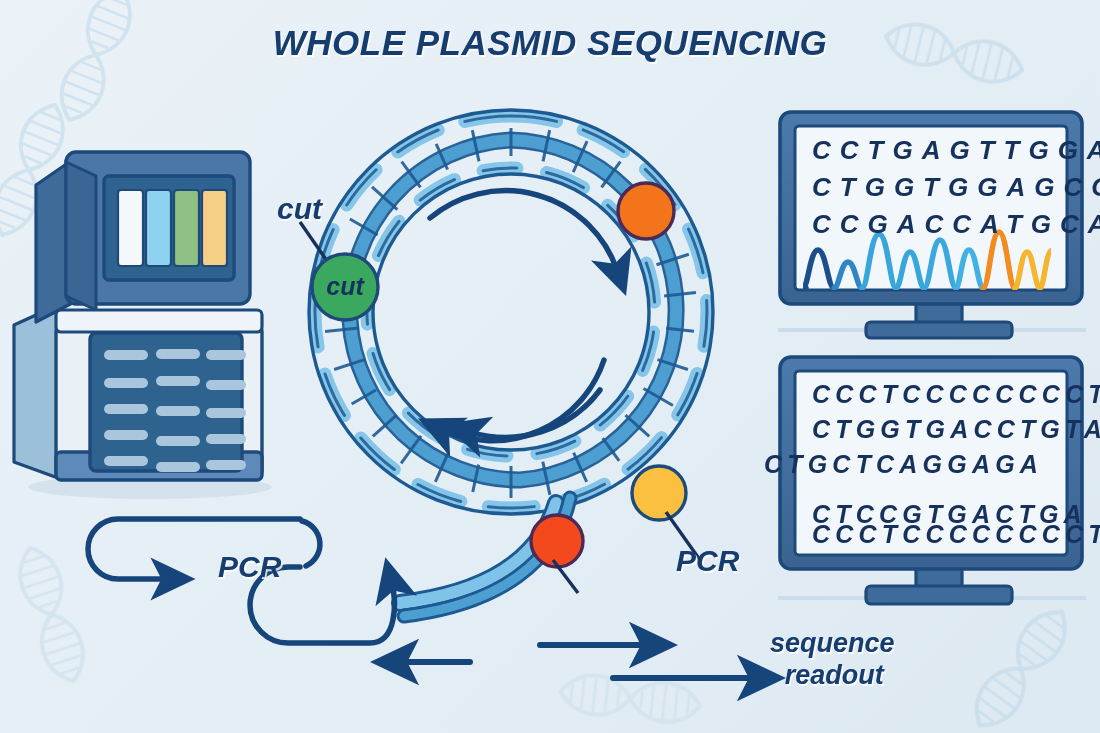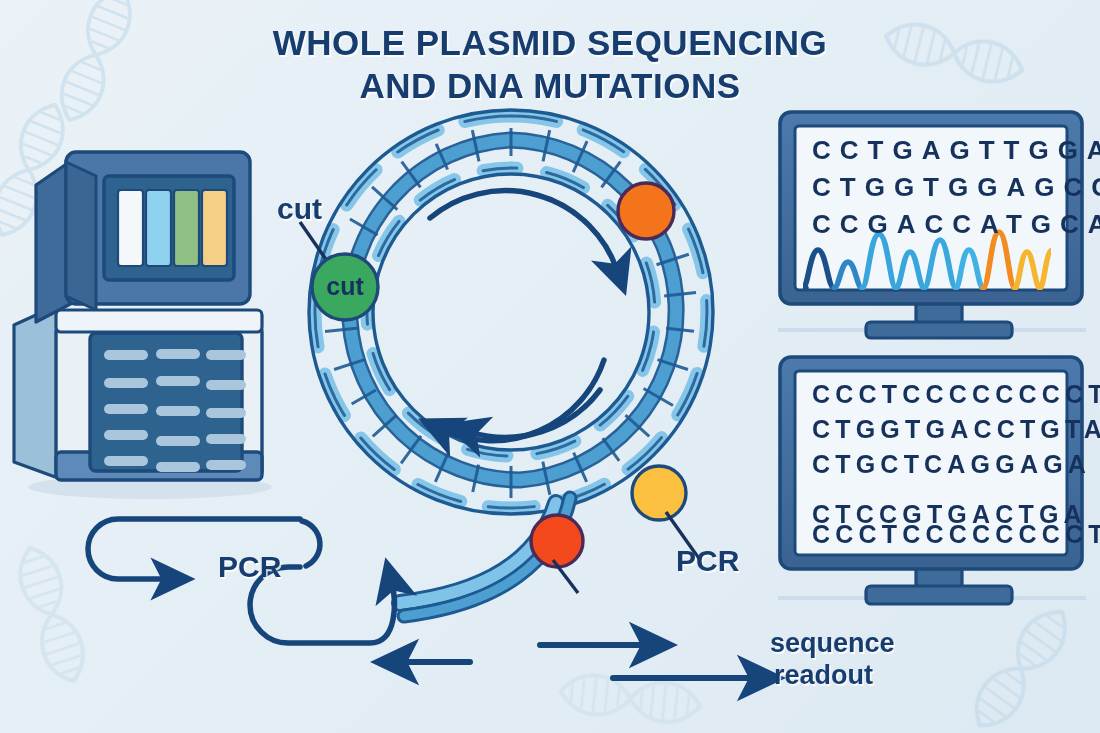--- a/index.html
+++ b/index.html
@@ -2,36 +2,36 @@
 <html><head>
 <meta charset="utf-8">
 <style>
   html,body{margin:0;padding:0;}
   body{
     width:1100px;height:733px;overflow:hidden;
     font-family:"Liberation Sans", sans-serif;
     background:#e8f0f5;
   }
   #stage{position:relative;width:1100px;height:733px;overflow:hidden;
-    background:linear-gradient(135deg,#eaf2f7 0%,#e4eef5 45%,#dde9f2 100%);}
+    background:linear-gradient(135deg,#eaf2f7 0%,#e4eef5 45%,#dde9f2 100%);font-style:italic;}
   #bgwm{position:absolute;left:0;top:0;width:1100px;height:733px;}
   #art{position:absolute;left:0;top:0;width:1100px;height:733px;}
   .ttl{
     position:absolute;left:0;top:22px;width:1100px;text-align:center;
     font-weight:bold;font-size:35px;letter-spacing:.5px;line-height:1.22;
     color:#173d6e;text-shadow:1.5px 1.5px 0 rgba(255,255,255,.85);
   }
   .ttl span{display:block;}
   .lbl{position:absolute;color:#173d6e;font-weight:bold;
        text-shadow:1.5px 1.5px 0 rgba(255,255,255,.8);white-space:nowrap;}
   #lab-cut{left:277px;top:192px;font-size:30px;}
   #lab-pcr-l{left:218px;top:550px;font-size:30px;}
   #lab-pcr-r{left:676px;top:544px;font-size:30px;}
   #lab-read{left:770px;top:628px;font-size:27px;line-height:1.18;text-align:left;}
-  #lab-read b{display:block;font-weight:bold;}
+  #lab-read b{display:block;font-weight:bold;text-align:center;}
   #lab-read b.r2{margin-left:4px;}
   .seqtxt{position:absolute;color:#16325c;font-weight:bold;
           font-family:"Liberation Sans", sans-serif;white-space:pre;}
 </style>
 </head>
 <body>
 
 <div id="stage">
 
   <svg id="bgwm" viewBox="0 0 1100 733">
@@ -338,21 +338,20 @@
       <line x1="778" y1="598" x2="1086" y2="598" stroke="#cbdced" stroke-width="4"></line>
       <rect x="916" y="560" width="46" height="30" fill="#3f6b9b" stroke="#1d4a7a" stroke-width="3.2"></rect>
       <rect x="866" y="586" width="146" height="18" rx="5" fill="#3f6b9b" stroke="#1d4a7a" stroke-width="3.2"></rect>
       <rect x="780" y="357" width="302" height="212" rx="11" fill="url(#gMon)" stroke="#1d4a7a" stroke-width="3.6"></rect>
       <rect x="795" y="371" width="272" height="184" rx="4" fill="#f2f7fb" stroke="#1d4a7a" stroke-width="3"></rect>
     </g>
   </svg>
 
   <div class="ttl">
     <span>WHOLE PLASMID SEQUENCING</span>
-    <span>AND DNA MUTATIONS</span>
   </div>
 
   <div class="lbl" id="lab-cut">cut</div>
   <div class="lbl" id="lab-pcr-l">PCR</div>
   <div class="lbl" id="lab-pcr-r">PCR</div>
   <div class="lbl" id="lab-read">
     <b>sequence</b>
     <b class="r2">readout</b>
   </div>
 
@@ -360,18 +359,18 @@
               font-size:25px;font-weight:bold;color:#16325c;">cut</div>
 
   <div id="seqTop">
       <div class="seqtxt" style="left: 812px; top: 135px; font-size: 26px; letter-spacing: 9px;">CCTGAGTTGGA</div>
       <div class="seqtxt" style="left: 812px; top: 172px; font-size: 26px; letter-spacing: 9px;">CTGGTGGAGCG</div>
       <div class="seqtxt" style="left: 812px; top: 209px; font-size: 26px; letter-spacing: 9px;">CCGACCATGCA</div>
     </div>
   <div id="seqBot">
       <div class="seqtxt" style="left: 812px; top: 380px; font-size: 25px; letter-spacing: 5.2px;">CCCTCCCCCCCCT</div>
       <div class="seqtxt" style="left: 812px; top: 415px; font-size: 25px; letter-spacing: 5.2px;">CTGGTGACCTGTA</div>
-      <div class="seqtxt" style="left: 812px; top: 450px; font-size: 25px; letter-spacing: 5.2px;">CTGCTCAGGAGA</div>
+      <div class="seqtxt" style="left: 764px; top: 450px; font-size: 25px; letter-spacing: 5.2px;">CTGCTCAGGAGA</div>
       <div class="seqtxt" style="left: 812px; top: 500px; font-size: 25px; letter-spacing: 5.2px;">CTCCGTGACTGA</div>
       <div class="seqtxt" style="left: 812px; top: 520px; font-size: 25px; letter-spacing: 5.2px;">CCCTCCCCCCCCT</div>
     </div>
 
 </div>
 
 </body></html>

